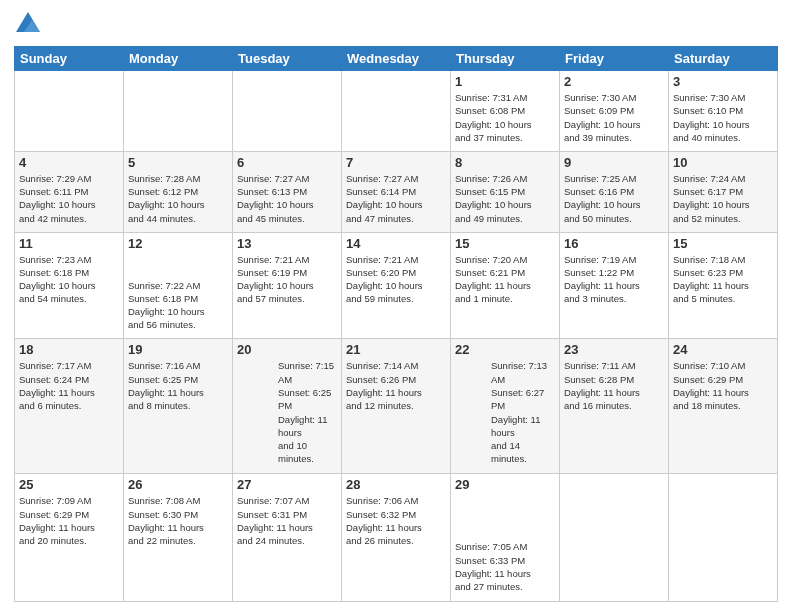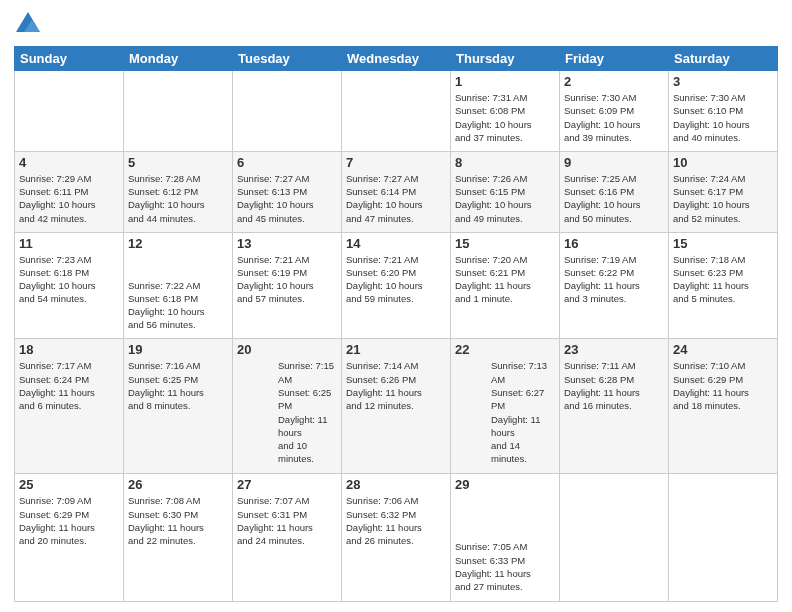--- a/index.html
+++ b/index.html
@@ -244,21 +244,21 @@
           <td>
             <div class="day-number">15</div>
             <div class="day-info" style="white-space: pre-line;">Sunrise: 7:20 AM
 Sunset: 6:21 PM
 Daylight: 11 hours
 and 1 minute.</div>
           </td>
           <td>
             <div class="day-number">16</div>
             <div class="day-info" style="white-space: pre-line;">Sunrise: 7:19 AM
-Sunset: 6:22 PM
+Sunset: 1:22 PM
 Daylight: 11 hours
 and 3 minutes.</div>
           </td>
           <td>
             <div class="day-number">15</div>
             <div class="day-info" style="white-space: pre-line;">Sunrise: 7:18 AM
 Sunset: 6:23 PM
 Daylight: 11 hours
 and 5 minutes.</div>
           </td>

